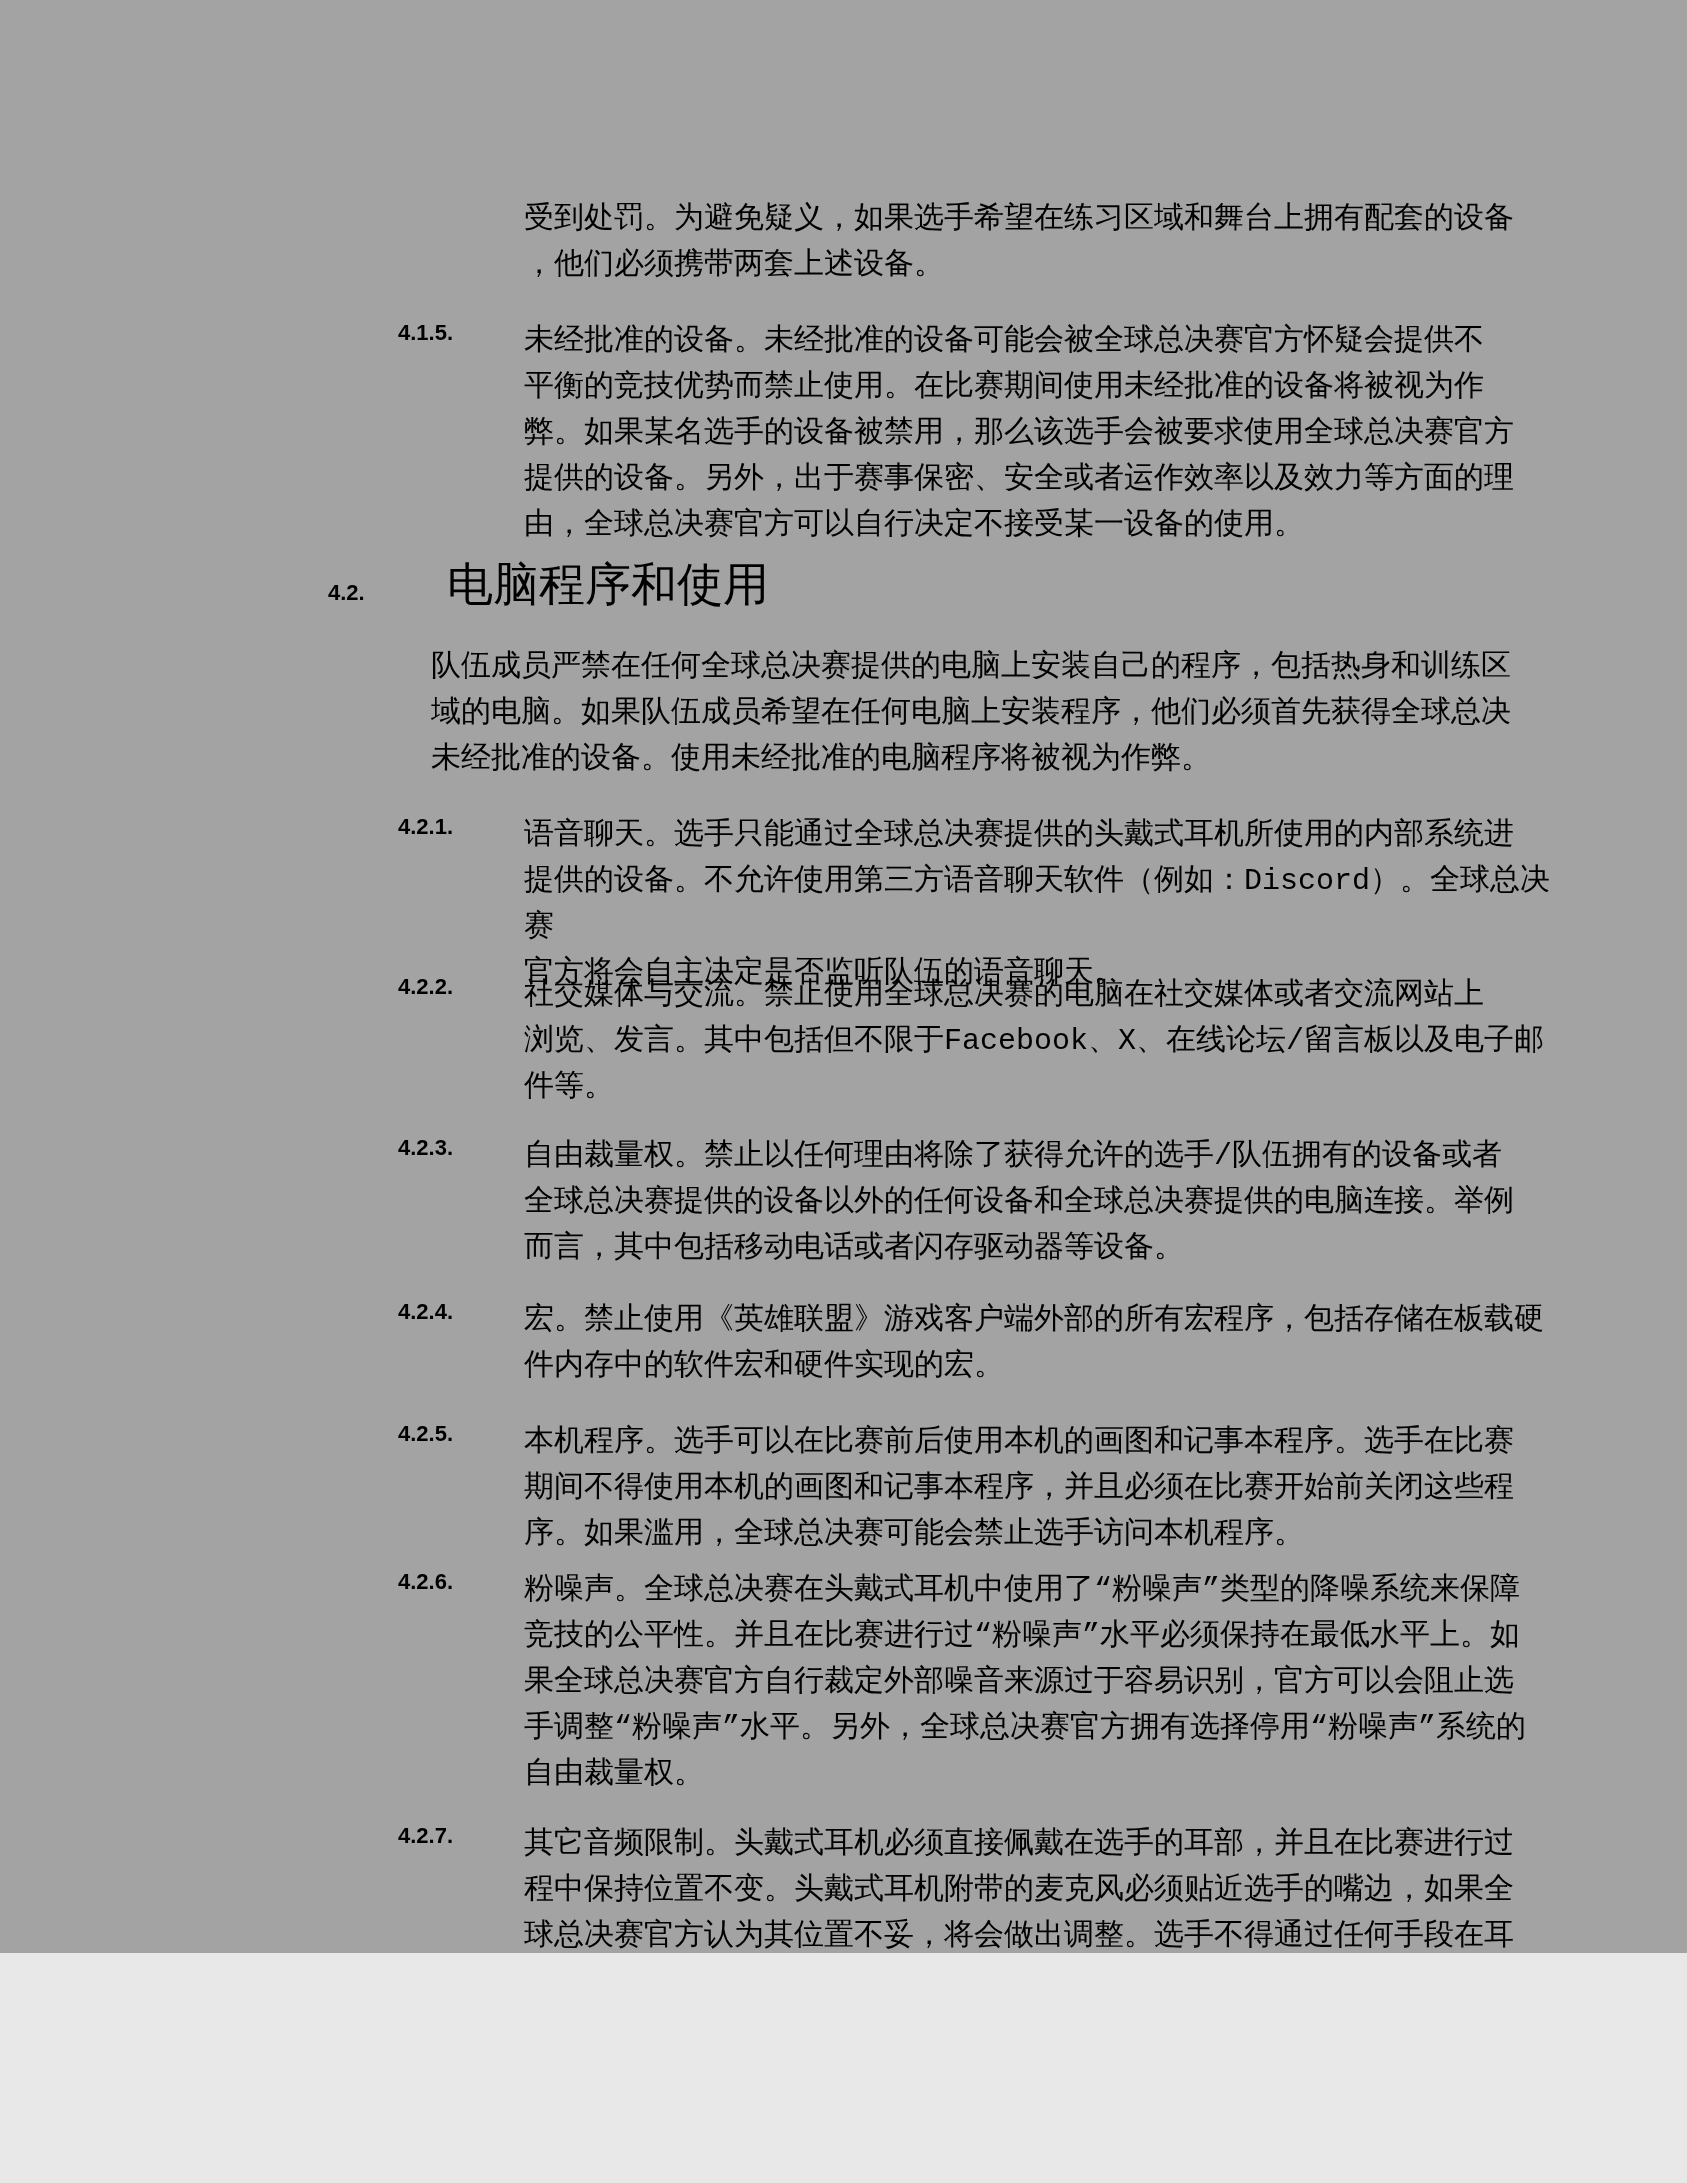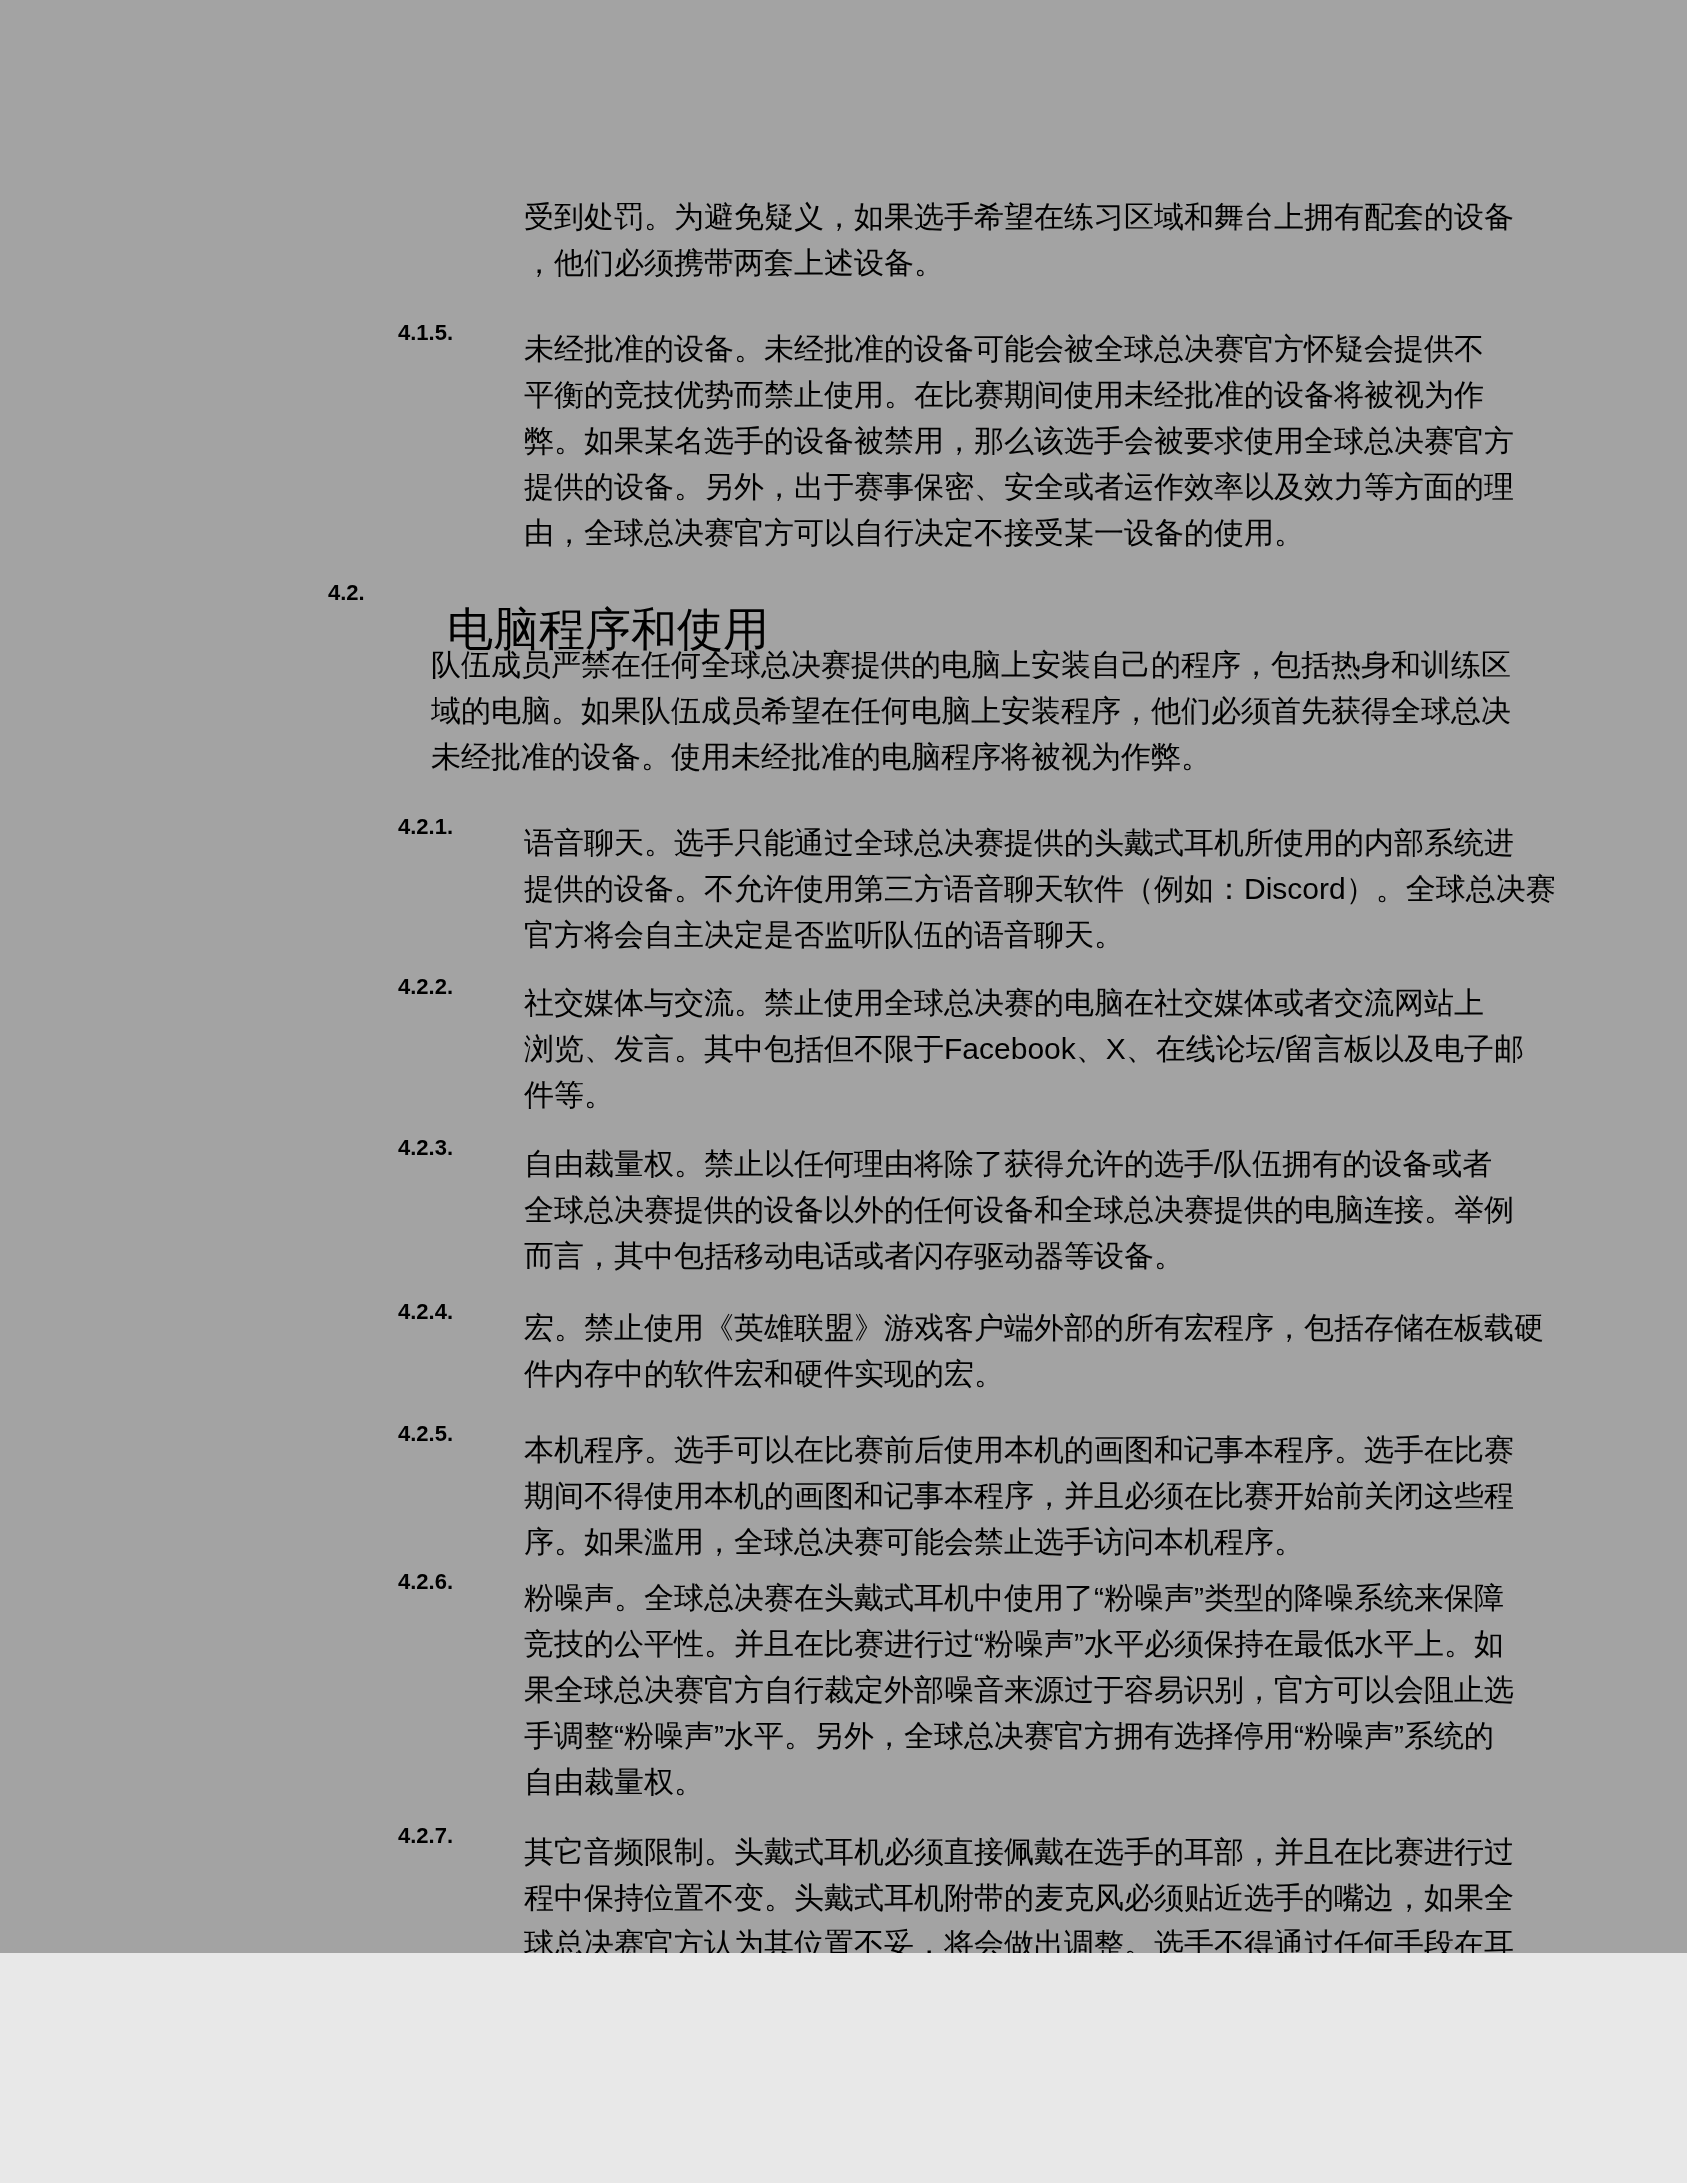--- a/index.html
+++ b/index.html
@@ -31,36 +31,35 @@
     font-weight: 700;
     color: #000000;
     font-family: "Liberation Sans", sans-serif;
   }
   
   .cont-para { left: 524px; top: 194px; width: 1032px; }
 
   
   .rule { position: absolute; left: 0; width: 1687px; }
   .rule .num { left: 398px; top: 0; }
-  .rule .body-text { left: 524px; top: 16px; width: 1032px; }
+  .rule .body-text { left: 524px; top: 8px; width: 1032px; font-family: Liberation Mono, monospace; }
 
   .rule-415 { top: 310px; }
 
   
   .section-heading { position: absolute; left: 12px; top: 560px; width: 1687px; height: 53px; }
   .section-heading .num { left: 316px; top: 10px; }
   .section-title {
     position: absolute;
     left: 435px;
     top: 0;
     font-size: 46px;
     line-height: 48px;
     font-weight: 400;
     white-space: nowrap;
-    margin-top: 45px;
   }
   .section-intro { left: 431px; top: 642px; width: 1125px; }
 
   .rule-0 { top: 804px; }
   .rule-1 { top: 964px; }
   .rule-2 { top: 1125px; }
   .rule-3 { top: 1289px; }
   .rule-4 { top: 1411px; }
   .rule-5 { top: 1559px; }
   .rule-6 { top: 1813px; }

